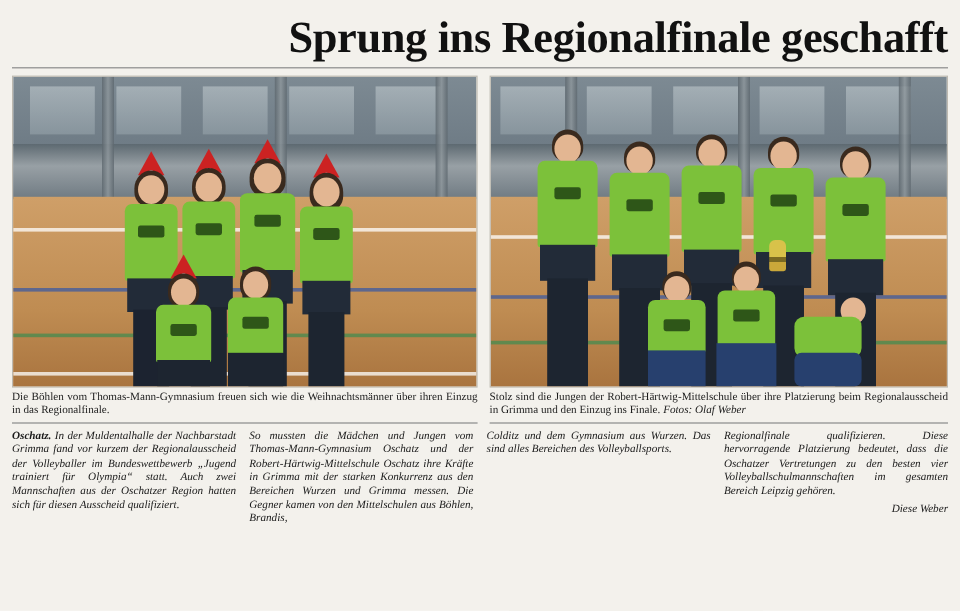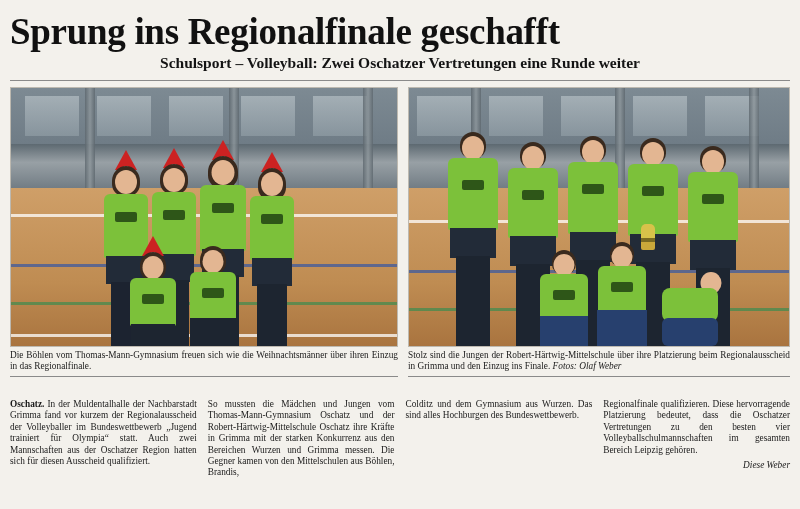--- a/index.html
+++ b/index.html
@@ -20,21 +20,21 @@
     height: 509px;
     background: #f3f1ec;
     box-sizing: border-box;
     padding: 8px 10px 6px 10px;
   }
   .headline {
     font-family: "Liberation Serif", serif;
     font-weight: bold;
     font-size: 37px;
     line-height: 40px;
-    text-align: left;
+    text-align: right;
     letter-spacing: -0.3px;
     color: #111;
     margin: 4px 0 2px 0;
     white-space: nowrap;
   }
   .subhead {
     font-family: "Liberation Serif", serif;
     font-weight: bold;
     font-size: 15.5px;
     line-height: 18px;
@@ -195,21 +195,21 @@
     gap: 11px;
     margin-top: 6px;
   }
   .col {
     width: 187px;
     font-size: 9.3px;
     line-height: 11.4px;
     text-align: justify;
     hyphens: auto;
   }
-  .col p { margin: 16px 0 0 0; text-indent: 0; }
+  .col p { margin: 0 0 0 0; text-indent: 0; font-style: italic; }
   .col p + p { text-indent: 9px; }
   .lead { font-weight: bold; }
   .byline {
     text-align: right;
     font-style: italic;
     margin-top: 4px;
   }
   .weblink {
     margin-top: 5px;
     font-size: 9.3px;
@@ -241,21 +241,20 @@
     width: 4px; height: 2px;
     background: #222;
   }
 </style>
 </head>
 <body>
 
 <div class="page">
 
   <h1 class="headline">Sprung ins Regionalfinale geschafft</h1>
-  <div class="subhead">Schulsport – Volleyball: Zwei Oschatzer Vertretungen eine Runde weiter</div>
   <div class="rule"></div>
 
   <div class="photos">
 
     <div class="photo-block photo-left">
       <div class="photo">
         <div class="gym">
           <div class="wallband"></div>
           <div class="window" style="left:14px;"></div>
           <div class="window" style="left:86px;"></div>
@@ -434,21 +433,21 @@
   </div>
 
   <div class="columns">
     <div class="col">
       <p><span class="lead">Oschatz.</span><span> In der Muldentalhalle der Nachbarstadt Grimma fand vor kurzem der Regionalausscheid der Volleyballer im Bundeswettbewerb „Jugend trainiert für Olympia“ statt. Auch zwei Mannschaften aus der Oschatzer Region hatten sich für diesen Ausscheid qualifiziert.</span></p>
     </div>
     <div class="col">
       <p>So mussten die Mädchen und Jungen vom Thomas-Mann-Gymnasium Oschatz und der Robert-Härtwig-Mittelschule Oschatz ihre Kräfte in Grimma mit der starken Konkurrenz aus den Bereichen Wurzen und Grimma messen. Die Gegner kamen von den Mittelschulen aus Böhlen, Brandis,</p>
     </div>
     <div class="col">
-      <p>Colditz und dem Gymnasium aus Wurzen. Das sind alles Hochburgen des Bundeswettbewerb.</p>
+      <p>Colditz und dem Gymnasium aus Wurzen. Das sind alles Bereichen des Volleyballsports.</p>
     </div>
     <div class="col">
       <p>Regionalfinale qualifizieren. Diese hervorragende Platzierung bedeutet, dass die Oschatzer Vertretungen zu den besten vier Volleyballschulmannschaften im gesamten Bereich Leipzig gehören.</p>
       <div class="byline">Diese Weber</div>
     </div>
   </div>
 
 </div>
 
 </body></html>

